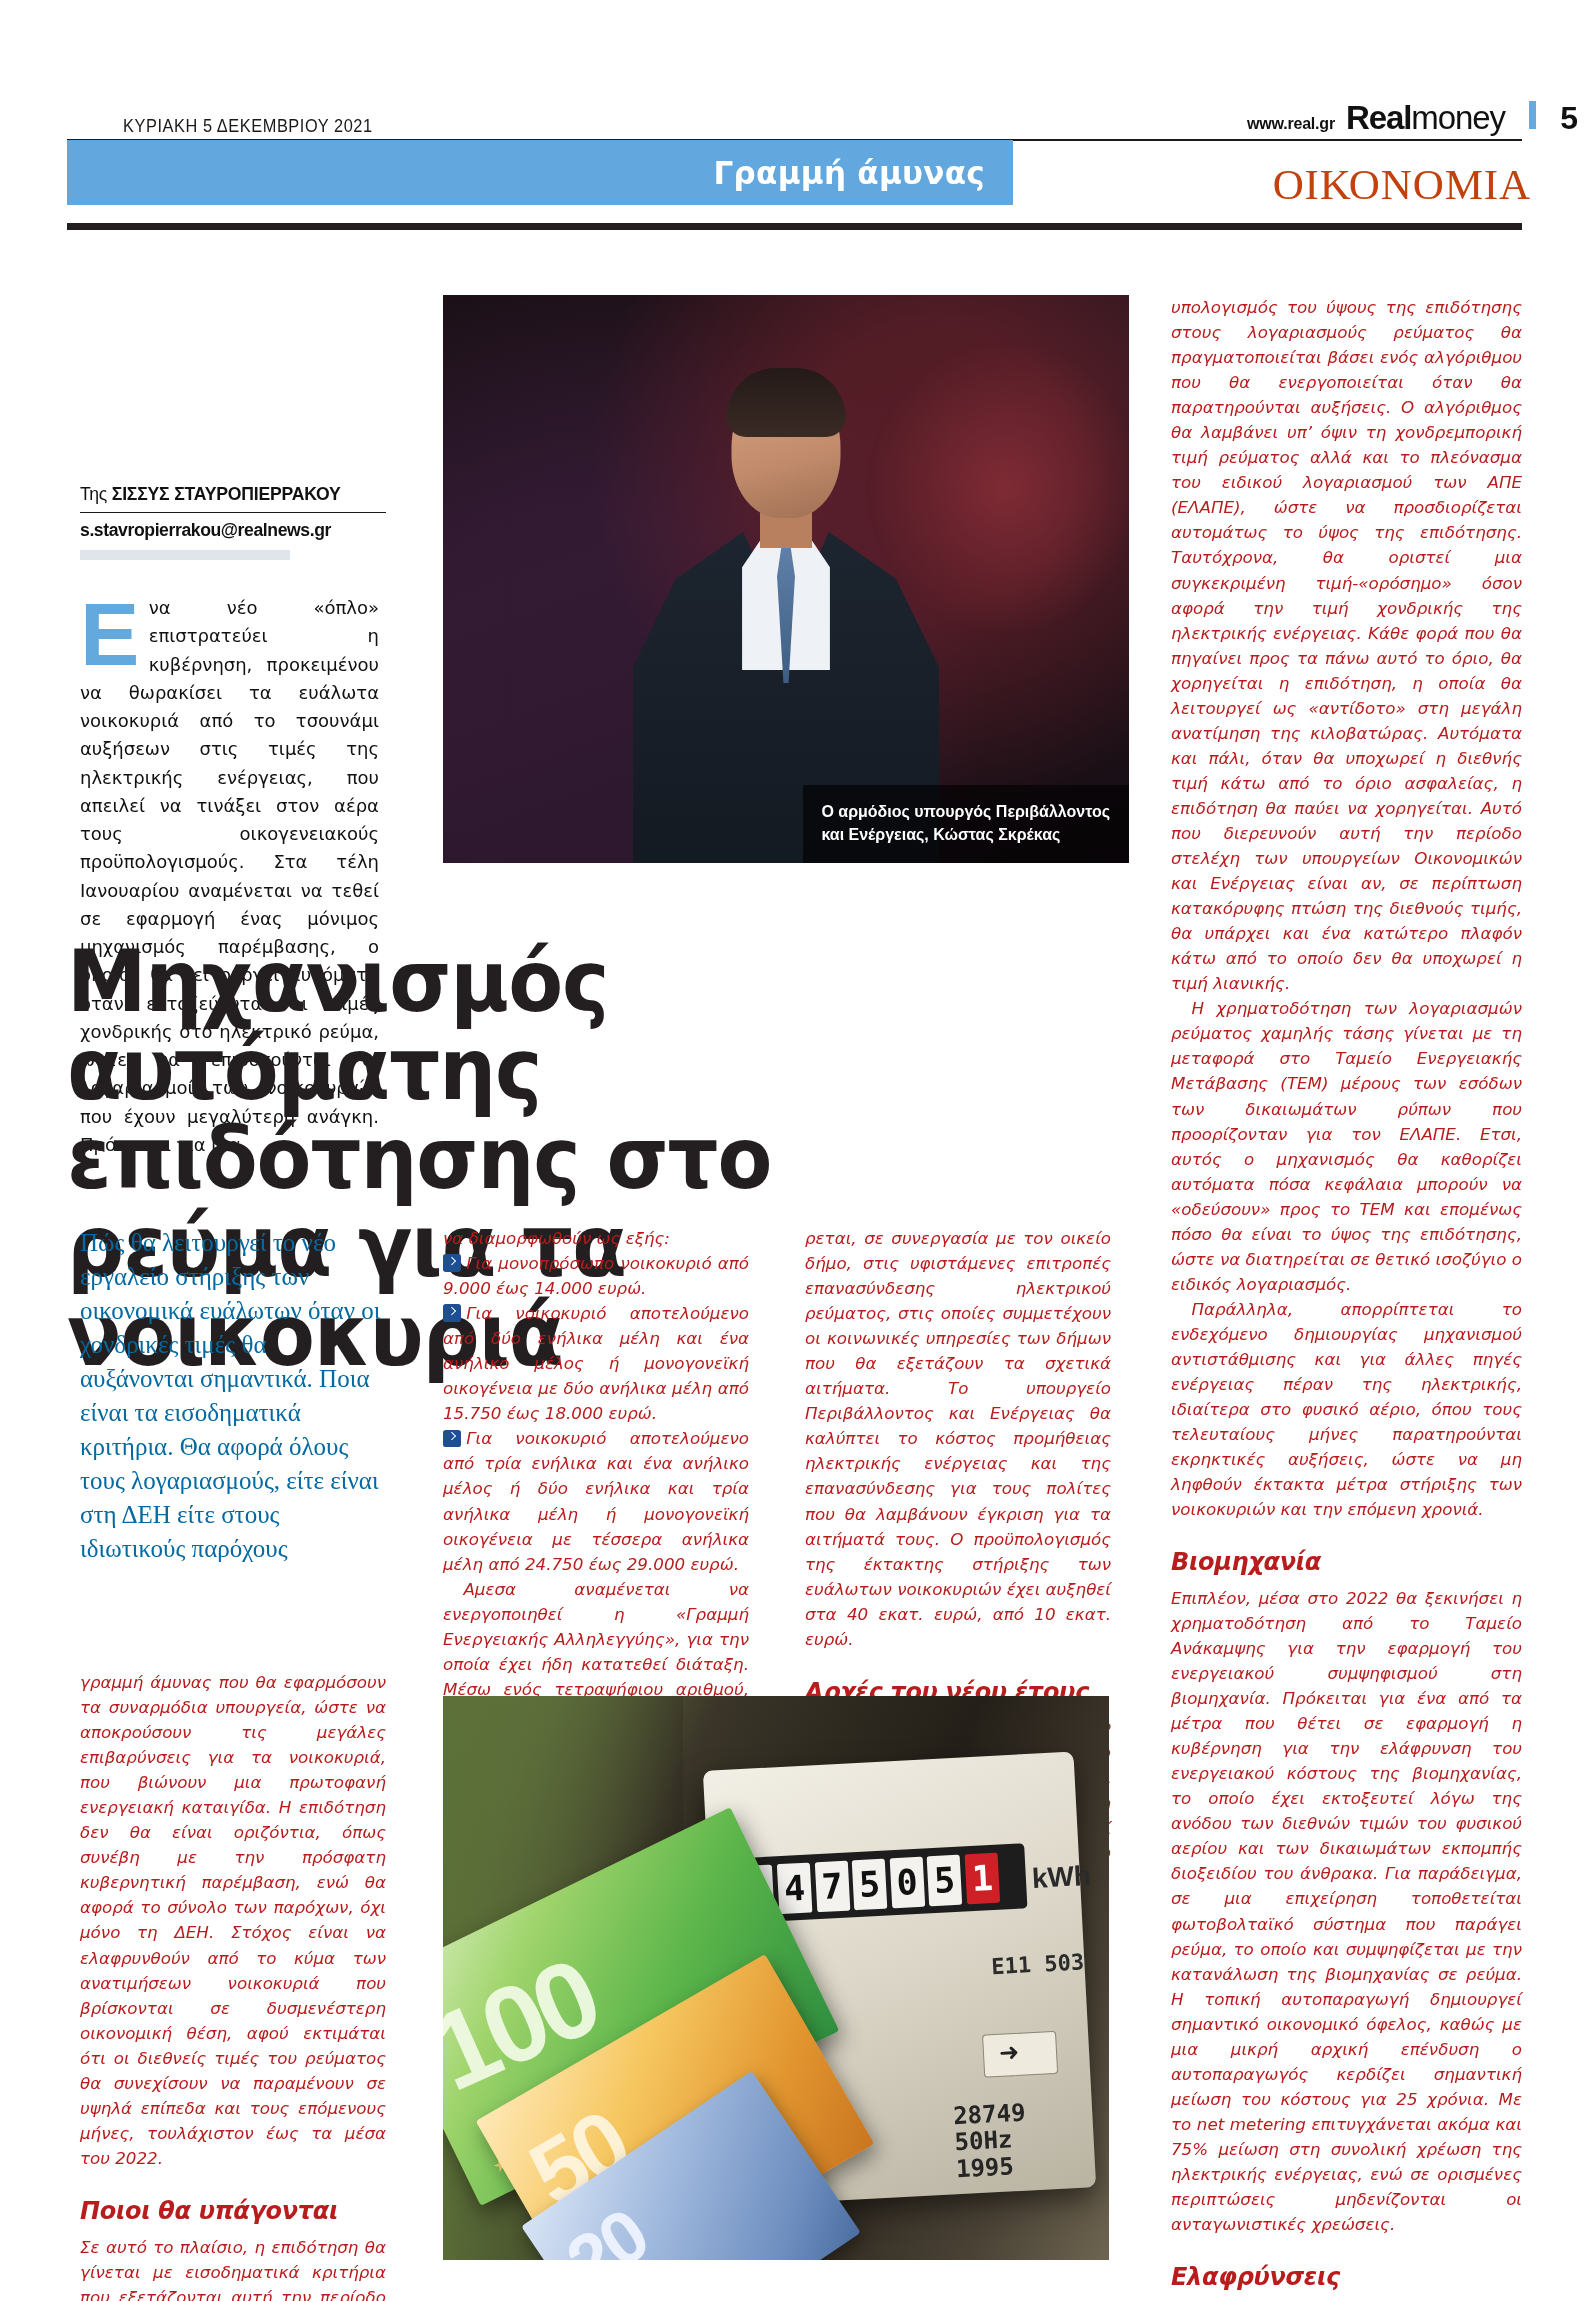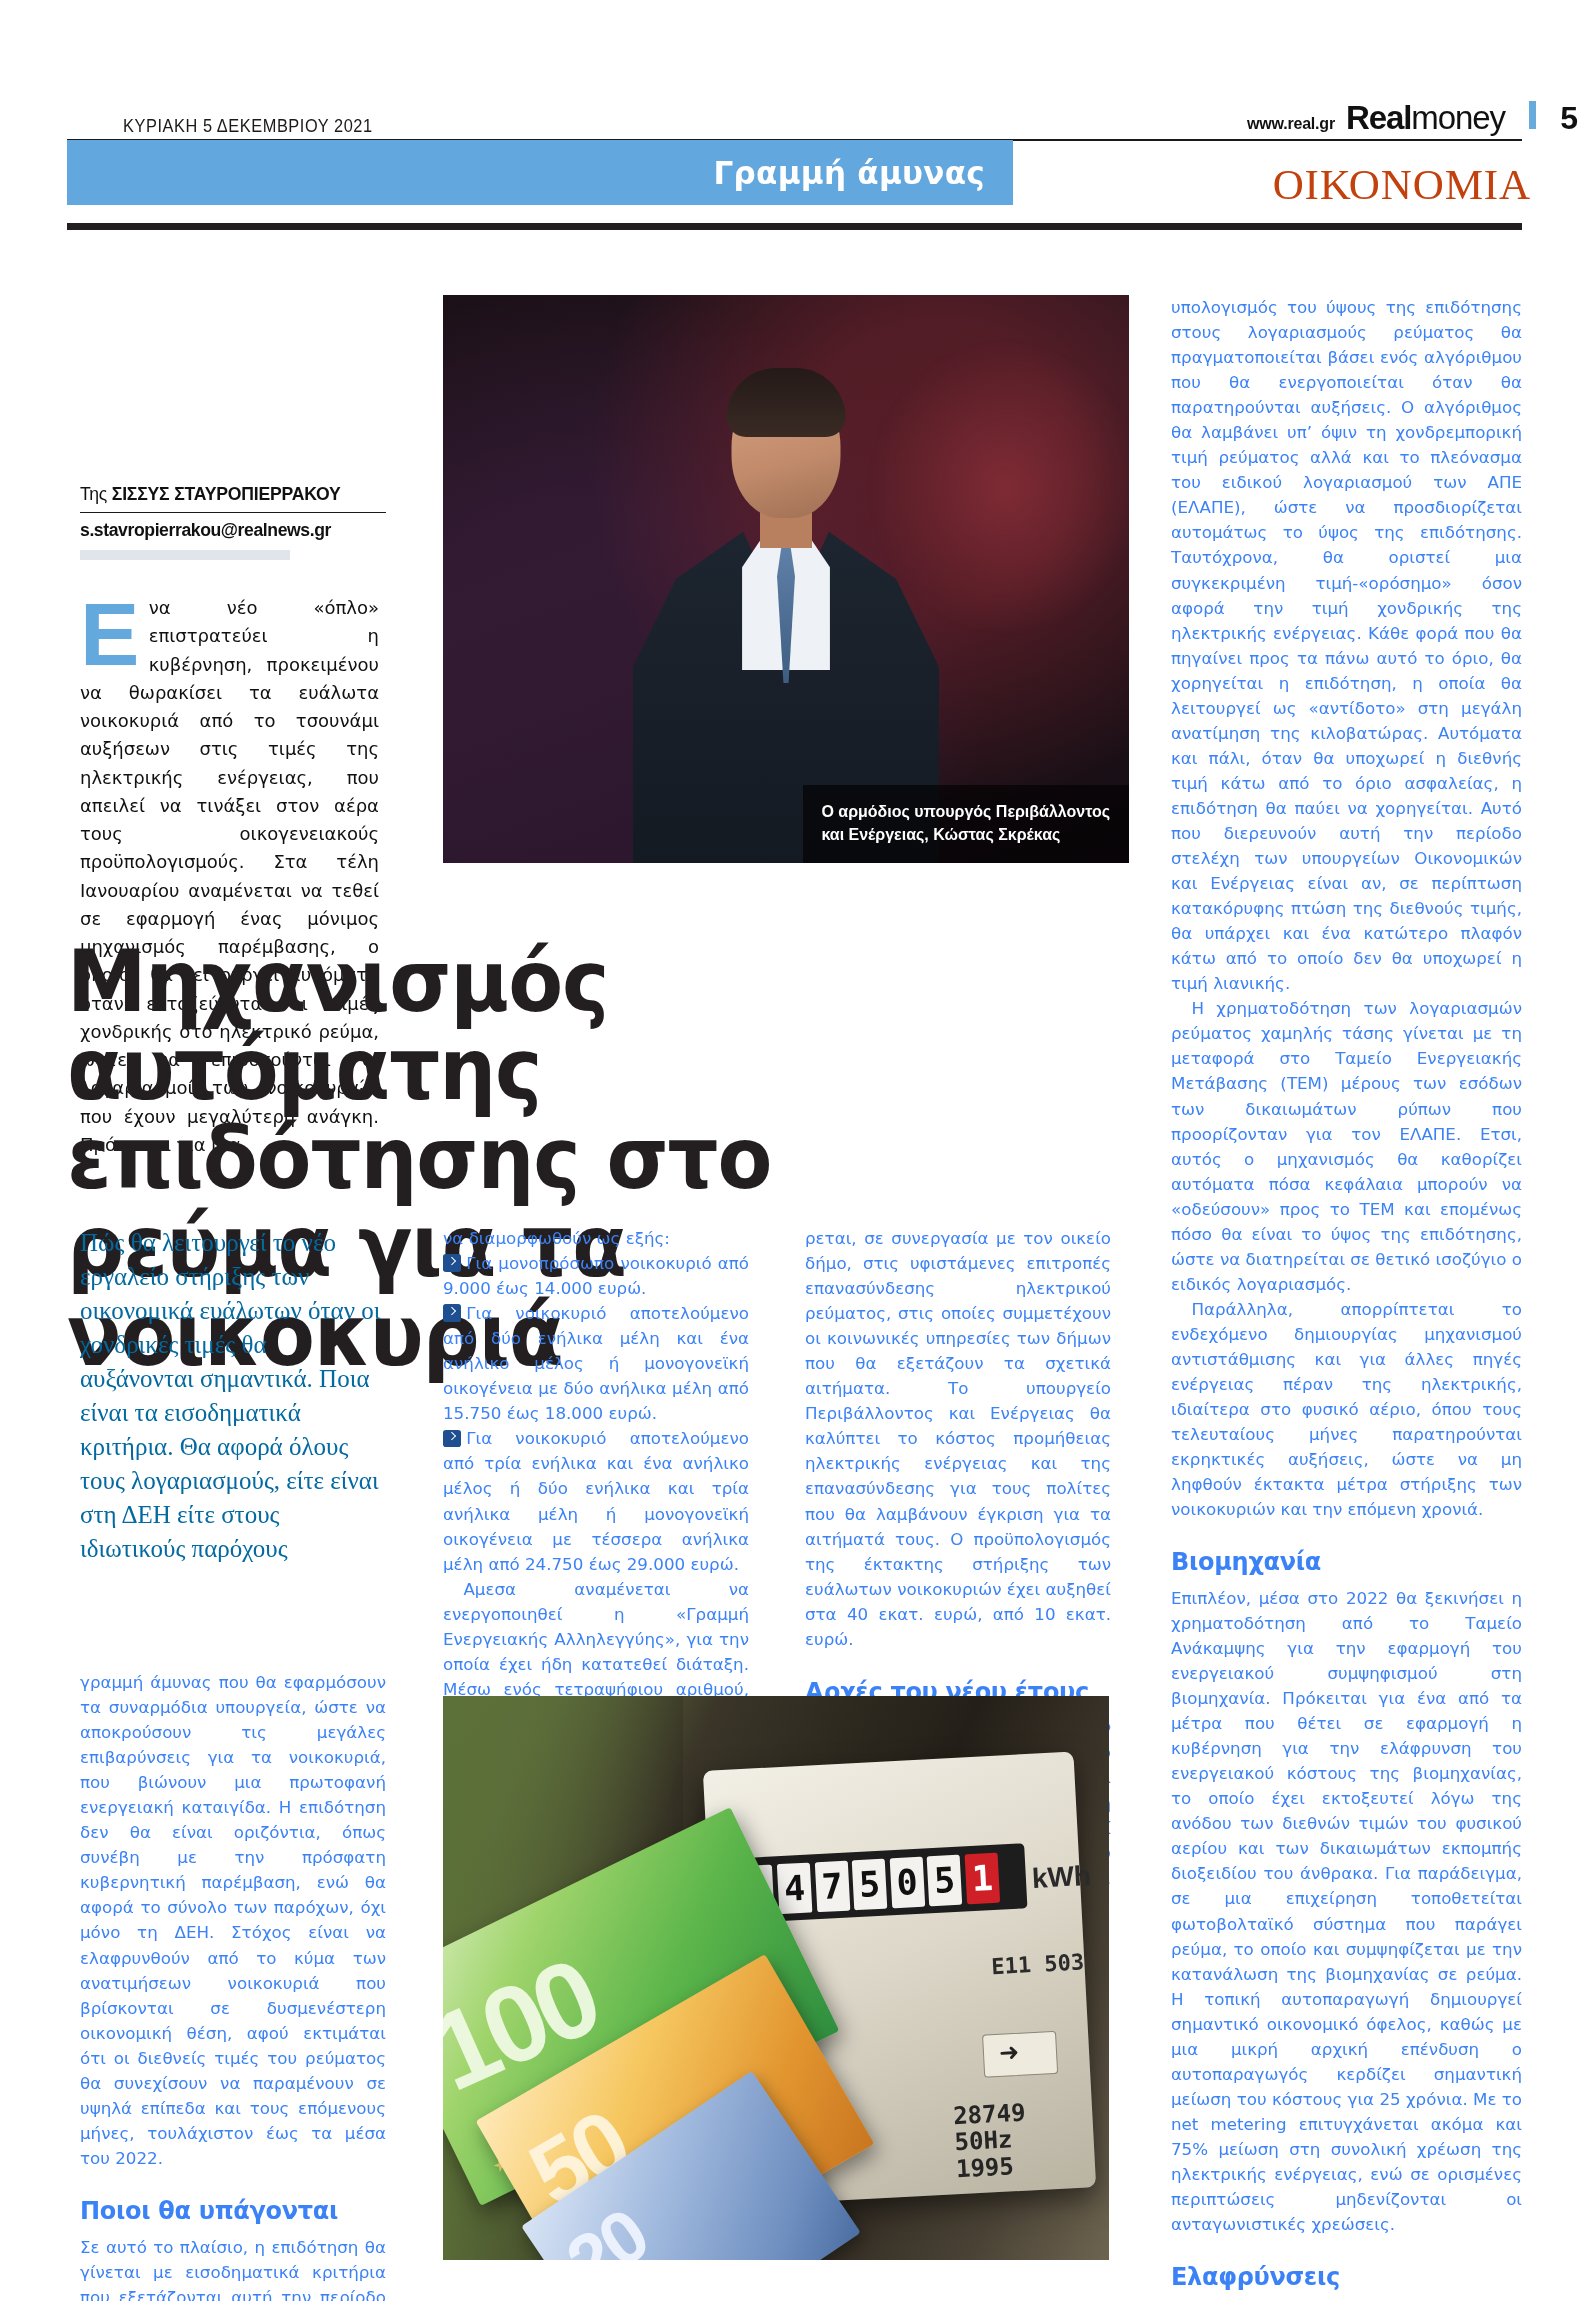--- a/index.html
+++ b/index.html
@@ -150,21 +150,21 @@
 
   
   .standfirst{
     position:absolute; left:80px; top:1226px; width:306px;
     font-size:25px; line-height:1.36; color:#0369a1;
     font-family:"Liberation Serif", serif;
   }
 
   
   .col{position:absolute; font-size:16.7px; line-height:1.5; text-align:justify;
-       font-family:"DejaVu Sans", sans-serif; color:#3b82f6;}
+       font-family:"DejaVu Sans", sans-serif; color:#b91c1c;font-style:italic;}
   .col p{margin:0 0 0 0; text-indent:0;}
   .col p.ind{text-indent:20.4px;}
   .col h3{
     font-size:24px; margin:22px 0 5.6px 0; font-weight:bold;
     letter-spacing:-0.3px; font-family:"DejaVu Sans", sans-serif;
   }
   .bullet-row{display:block;}
   .bullet{
     display:inline-block; width:17.6px; height:17.6px; background:#1d4f91;
     border-radius:2.8px; margin-right:5.6px; position:relative; top:2.8px;

